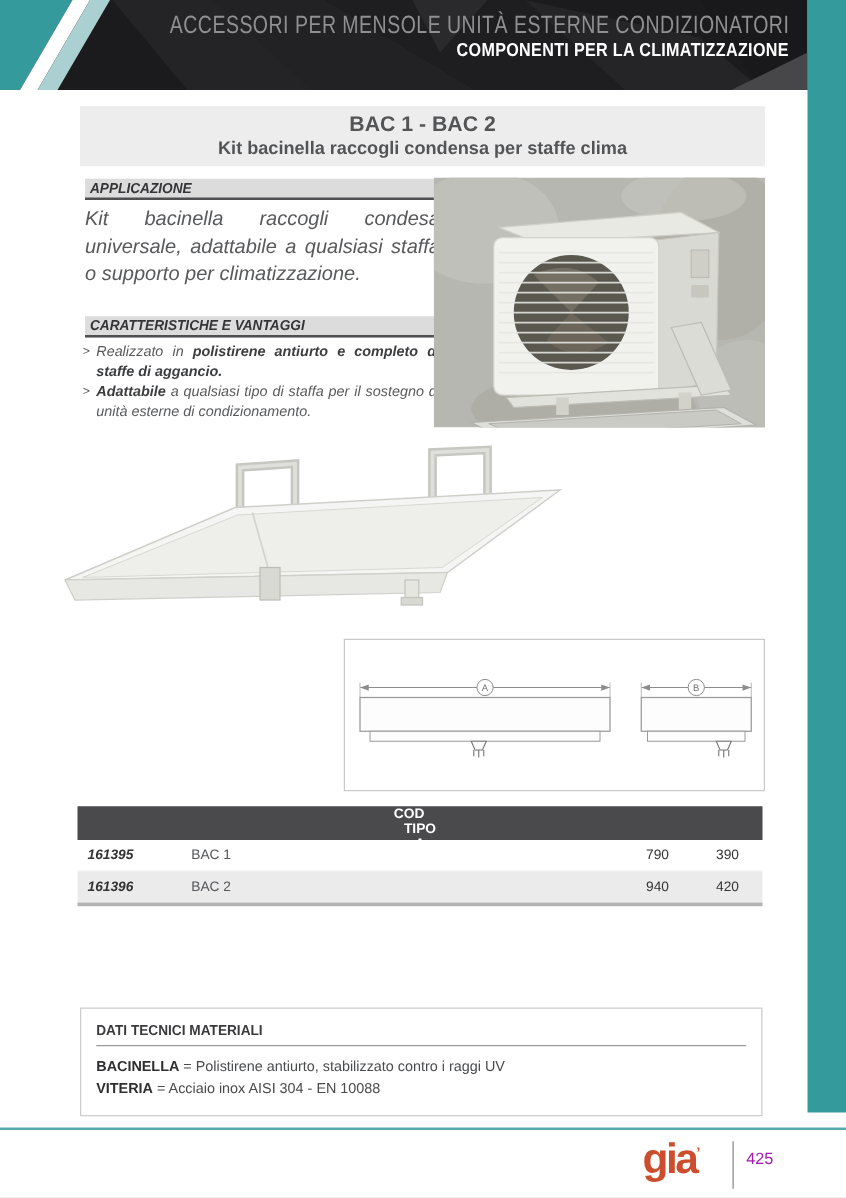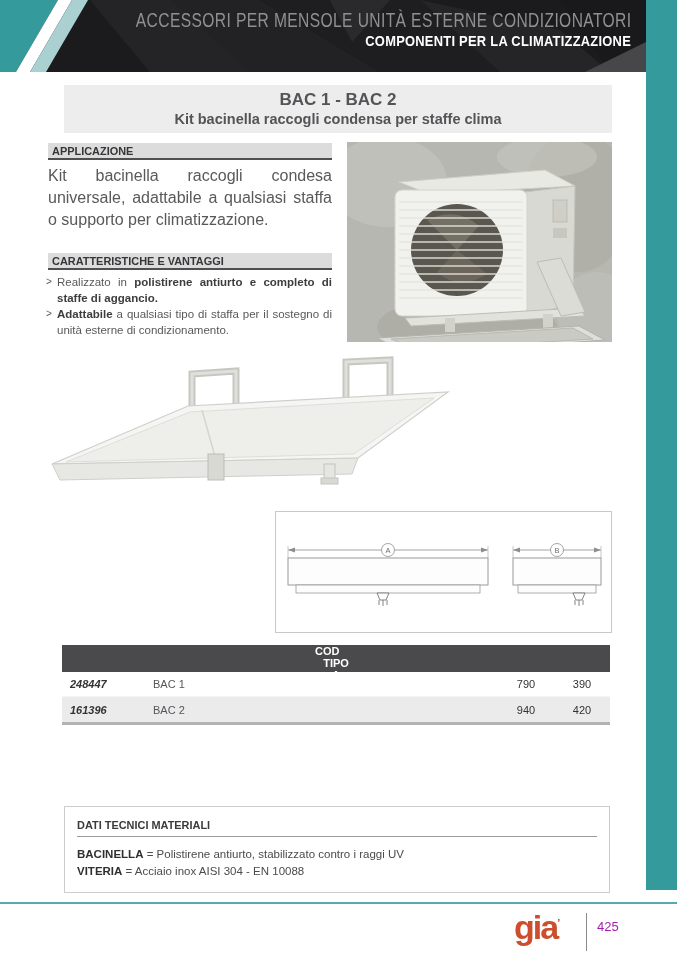--- a/index.html
+++ b/index.html
@@ -24,21 +24,21 @@
 
   
   .product-title-box {
     position:absolute; left:64px; top:85px; width:548px; height:48px;
     background:#ededee; text-align:center; color:#535456; padding-top:5px;
   }
   .pt-line1 { font-size:17px; font-weight:700; }
   .pt-line2 { font-size:14.5px; font-weight:700; margin-top:1px; }
 
   
-  .col-left { position:absolute; left:48px; top:143px; width:284px; }
+  .col-left { position:absolute; left:68px; top:143px; width:284px;font-style:italic; }
   .section-bar {
     background:#dcdcdd; border-bottom:2px solid #4f4f51;
     font-size:11.5px; font-weight:700; color:#353537;
     padding:2px 0 1px 4px; letter-spacing:0;
   }
   .section-bar span { display:inline-block; transform:scaleX(.95); transform-origin:left center; white-space:nowrap; }
   .body-text { font-size:16px; line-height:1.38; text-align:justify; color:#58595b; margin-top:5px; }
   .gap { height:22px; }
   .bullets { margin-top:5px; }
   .bullet { position:relative; padding-left:9px; font-size:11.5px; line-height:1.38; text-align:justify; color:#58595b; }
@@ -251,21 +251,21 @@
   </div>
 
   <div class="spec-table">
     <div class="t-row t-head">
       <div class="c-cod">COD</div>
       <div class="c-tipo">TIPO</div>
       <div class="c-a">A</div>
       <div class="c-b">B</div>
     </div>
     <div class="t-row t-body1">
-      <div class="c-cod cod-val">248447</div>
+      <div class="c-cod cod-val">161395</div>
       <div class="c-tipo tipo-val">BAC 1</div>
       <div class="c-a num-val">790</div>
       <div class="c-b num-val">390</div>
     </div>
     <div class="t-row t-body2">
       <div class="c-cod cod-val">161396</div>
       <div class="c-tipo tipo-val">BAC 2</div>
       <div class="c-a num-val">940</div>
       <div class="c-b num-val">420</div>
     </div>

